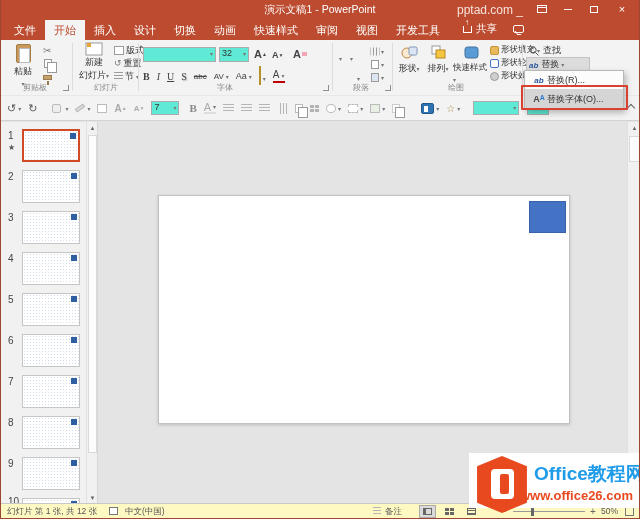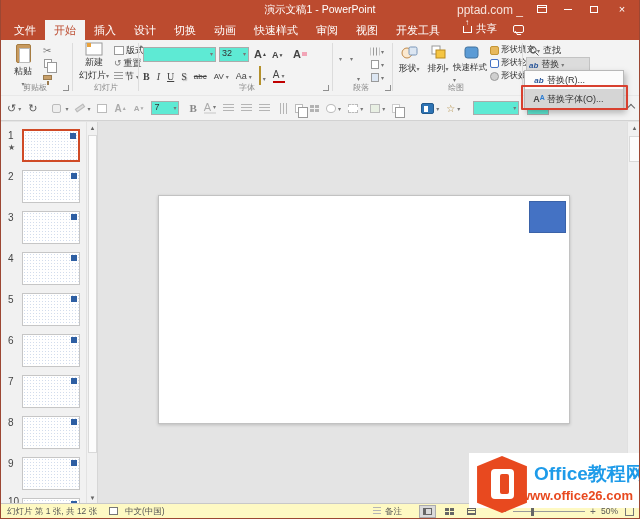--- a/index.html
+++ b/index.html
@@ -235,21 +235,21 @@
       <span class="fmtbtn serif" style="font-weight:bold">B</span>
       <span class="fmtbtn serif" style="font-style:italic">I</span>
       <span class="fmtbtn serif" style="text-decoration:underline">U</span>
       <span class="fmtbtn serif" style="text-shadow:1px 1px 1px #aaa">S</span>
       <span class="fmtbtn" style="font-size:8px;text-decoration:line-through">abc</span>
       <span class="fmtbtn dd" style="font-size:8px">AV</span>
       <span class="fmtbtn dd" style="font-size:9px">Aa</span>
       <span class="dd"><span class="pen"></span></span>
       <span class="fmtbtn dd colorA">A</span>
     </div>
-    <div class="gl" style="left:156px;width:180px">字体</div>
+    <div class="gl" style="left:134px;width:180px">字体</div>
     <div class="dl" style="left:322px"></div>
     <div class="vsep" style="left:331px"></div>
 
     <div style="position:absolute;left:336px;top:7px;display:flex;gap:6px;align-items:center">
       <span class="dd"><span class="i-lines"></span></span>
       <span class="dd"><span class="i-lines"></span></span>
       <span><span class="i-lines dim"></span></span>
       <span><span class="i-lines dim"></span></span>
     </div>
     <div style="position:absolute;left:336px;top:27px;display:flex;gap:6px;align-items:center">

